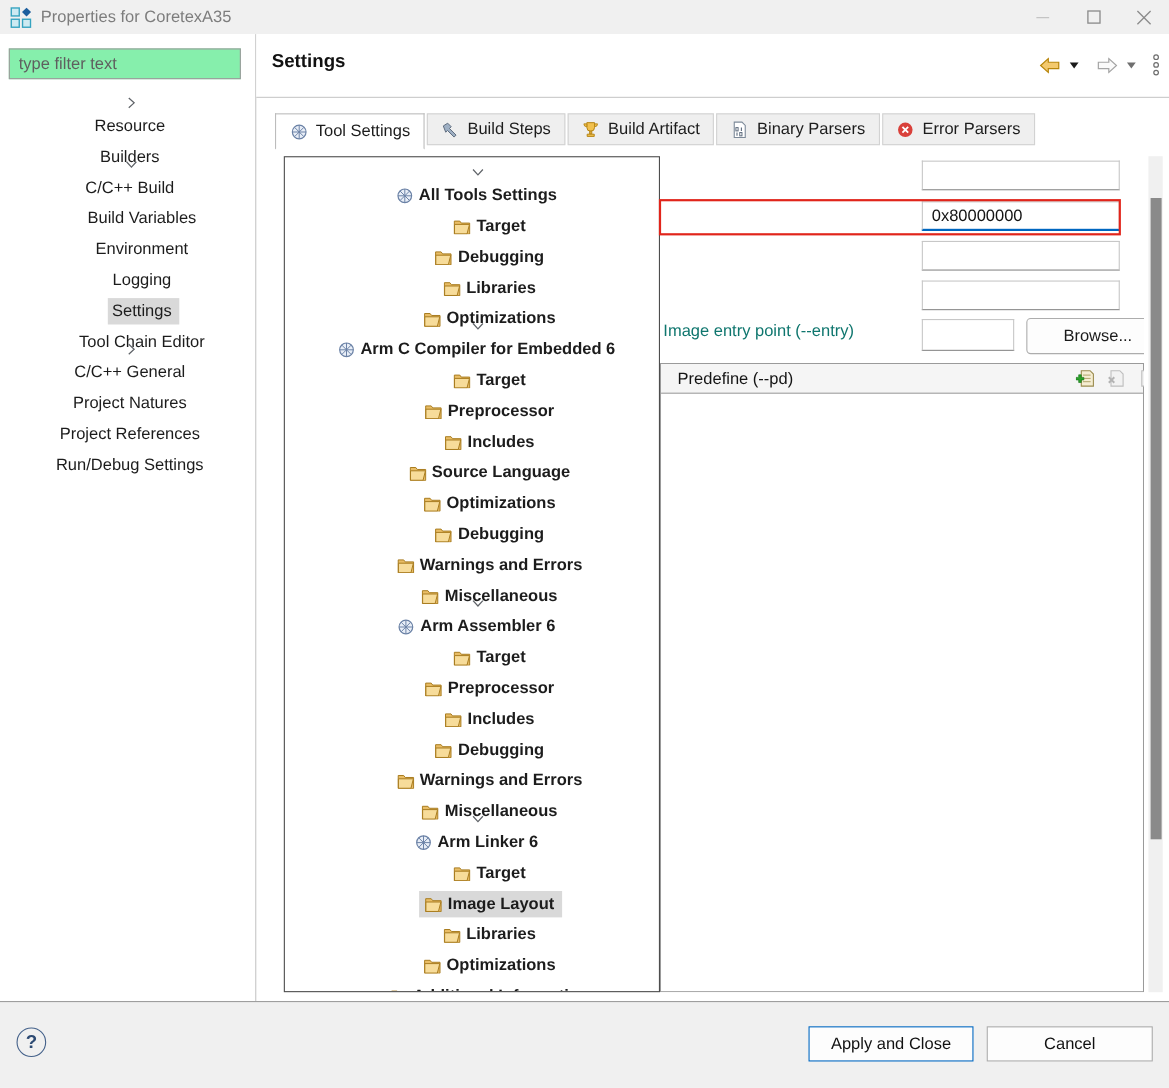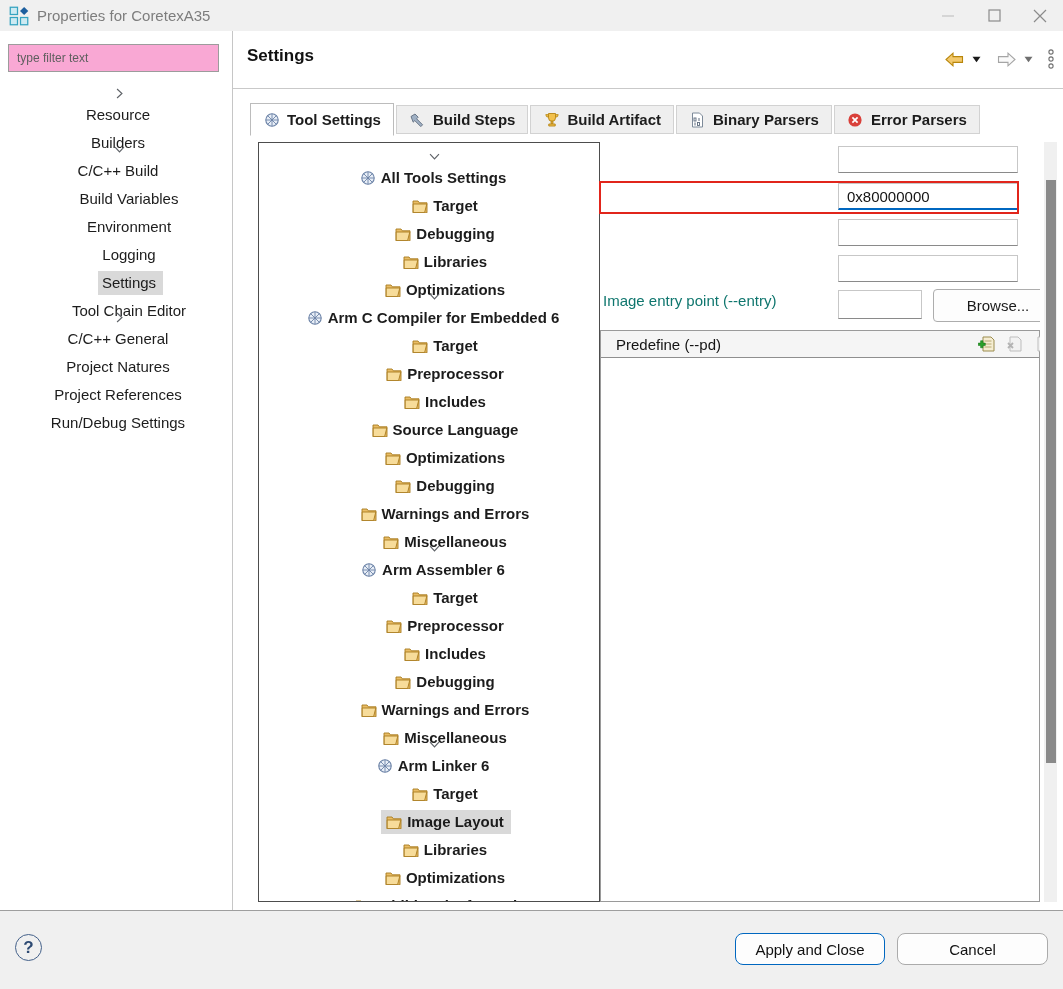--- a/index.html
+++ b/index.html
@@ -11,39 +11,39 @@
   svg{display:block;}
   
   .titlebar{position:absolute;left:0;top:0;width:1063px;height:31px;background:#f0f0f0;
     display:flex;align-items:center;}
   .titlebar .appicon{width:20px;height:20px;margin:0 8px 0 9px;}
   .titlebar .title{font-size:15px;color:#7d7d7d;flex:1;}
   .winbtn{width:46px;height:31px;display:flex;align-items:center;justify-content:center;color:#6e6e6e;}
   
   .leftpanel{position:absolute;left:0;top:31px;width:233px;height:879px;background:#ffffff;border-right:1px solid #c6c6c6;box-sizing:border-box;}
   .filter{position:absolute;left:8px;top:13px;width:211px;height:28px;box-sizing:border-box;
-    border:1px solid #9c9c9c;background:#f9a8d4;font-family:"Liberation Sans",sans-serif;
-    font-size:12px;color:#444;padding:0 8px;outline:none;}
+    border:1px solid #9c9c9c;background:#86efac;font-family:"Liberation Sans",sans-serif;
+    font-size:15px;color:#444;padding:0 8px;outline:none;}
   .filter::placeholder{color:#5f5f5f;}
   .side-tree{position:absolute;left:0;top:52px;right:1px;}
   
   .trow{height:28px;display:flex;align-items:center;box-sizing:border-box;font-size:15px;cursor:default;flex-direction:column;}
   .expand{width:20px;height:18px;flex:0 0 20px;display:flex;align-items:center;justify-content:center;}
   .ticon{width:18px;height:16px;flex:0 0 18px;display:flex;align-items:center;justify-content:center;margin-right:2px;}
   .selbox{display:flex;align-items:center;padding:3px 7px 4px 4px;white-space:nowrap;}
   .trow.selected .selbox{background:#d9d9d9;}
   .selbox .ticon{margin-right:4px;}
   
   .page-head{position:absolute;left:233px;top:31px;width:830px;height:57px;background:#fff;}
   .page-title{position:absolute;left:14px;top:15px;font-size:17px;font-weight:bold;color:#111;}
   .head-rule{position:absolute;left:233px;top:88px;width:830px;height:0;border-top:1px solid #c9c9c9;}
   .navbar{position:absolute;right:6px;top:16px;display:flex;align-items:center;gap:4px;}
   .navbtn{display:flex;align-items:center;justify-content:center;padding:2px;}
   
-  .tabs{position:absolute;left:250px;top:103px;display:flex;align-items:center;height:33px;font-weight:bold;}
+  .tabs{position:absolute;left:250px;top:103px;display:flex;align-items:flex-start;height:33px;}
   .tab{display:flex;align-items:center;gap:7px;padding:0 12px;height:29px;box-sizing:border-box;
     border:1px solid #d2d2d2;background:#efefef;font-size:15px;color:#1c1c1c;margin-right:2px;white-space:nowrap;}
   .tab.active{background:#ffffff;border-color:#bcbcbc;border-bottom-color:#ffffff;height:33px;}
   .tabicon{width:17px;height:16px;display:flex;align-items:center;justify-content:center;}
   
   .tool-tree{position:absolute;left:258px;top:142px;width:342px;height:760px;box-sizing:border-box;
     border:1px solid #4d4d4d;background:#fff;overflow:hidden;padding-top:3px;font-weight:bold;}
   
   .formarea{position:absolute;left:600px;top:142px;width:440px;height:760px;overflow:hidden;background:#fff;}
   .flabel{position:absolute;left:3px;font-size:15px;color:#0f766e;white-space:nowrap;}
@@ -60,21 +60,21 @@
   .predef-title{font-size:15px;color:#141414;margin-left:15px;flex:1;}
   .listbtn{width:22px;height:20px;display:flex;align-items:center;justify-content:center;margin-right:6px;}
   
   .vscroll{position:absolute;left:1044px;top:142px;width:13px;height:760px;background:#f0f0f0;}
   .vthumb{position:absolute;left:1.5px;top:38px;width:10px;height:583px;background:#8a8a8a;}
   
   .footer{position:absolute;left:0;top:910px;width:1063px;height:79px;background:#f0f0f0;border-top:1px solid #9e9e9e;box-sizing:border-box;}
   .helpbtn{position:absolute;left:15px;top:23px;width:27px;height:27px;border-radius:50%;
     border:1.6px solid #44618a;box-sizing:border-box;display:flex;align-items:center;justify-content:center;
     color:#2d4a73;font-size:17px;font-weight:bold;background:transparent;}
-  .btn{position:absolute;top:22px;height:32px;box-sizing:border-box;border-radius:8px;background:#fdfdfd;
+  .btn{position:absolute;top:22px;height:32px;box-sizing:border-box;border-radius:0;background:#fdfdfd;
     font-family:"Liberation Sans",sans-serif;font-size:15px;color:#111;display:flex;align-items:center;justify-content:center;}
   .btn.primary{left:735px;width:150px;border:1.5px solid #0067c0;}
   .btn.secondary{left:897px;width:151px;border:1px solid #ababab;}
 </style>
 </head>
 <body>
 
 <div class="titlebar">
   <span class="appicon">
     <svg width="20" height="20" viewBox="0 0 16 16">

